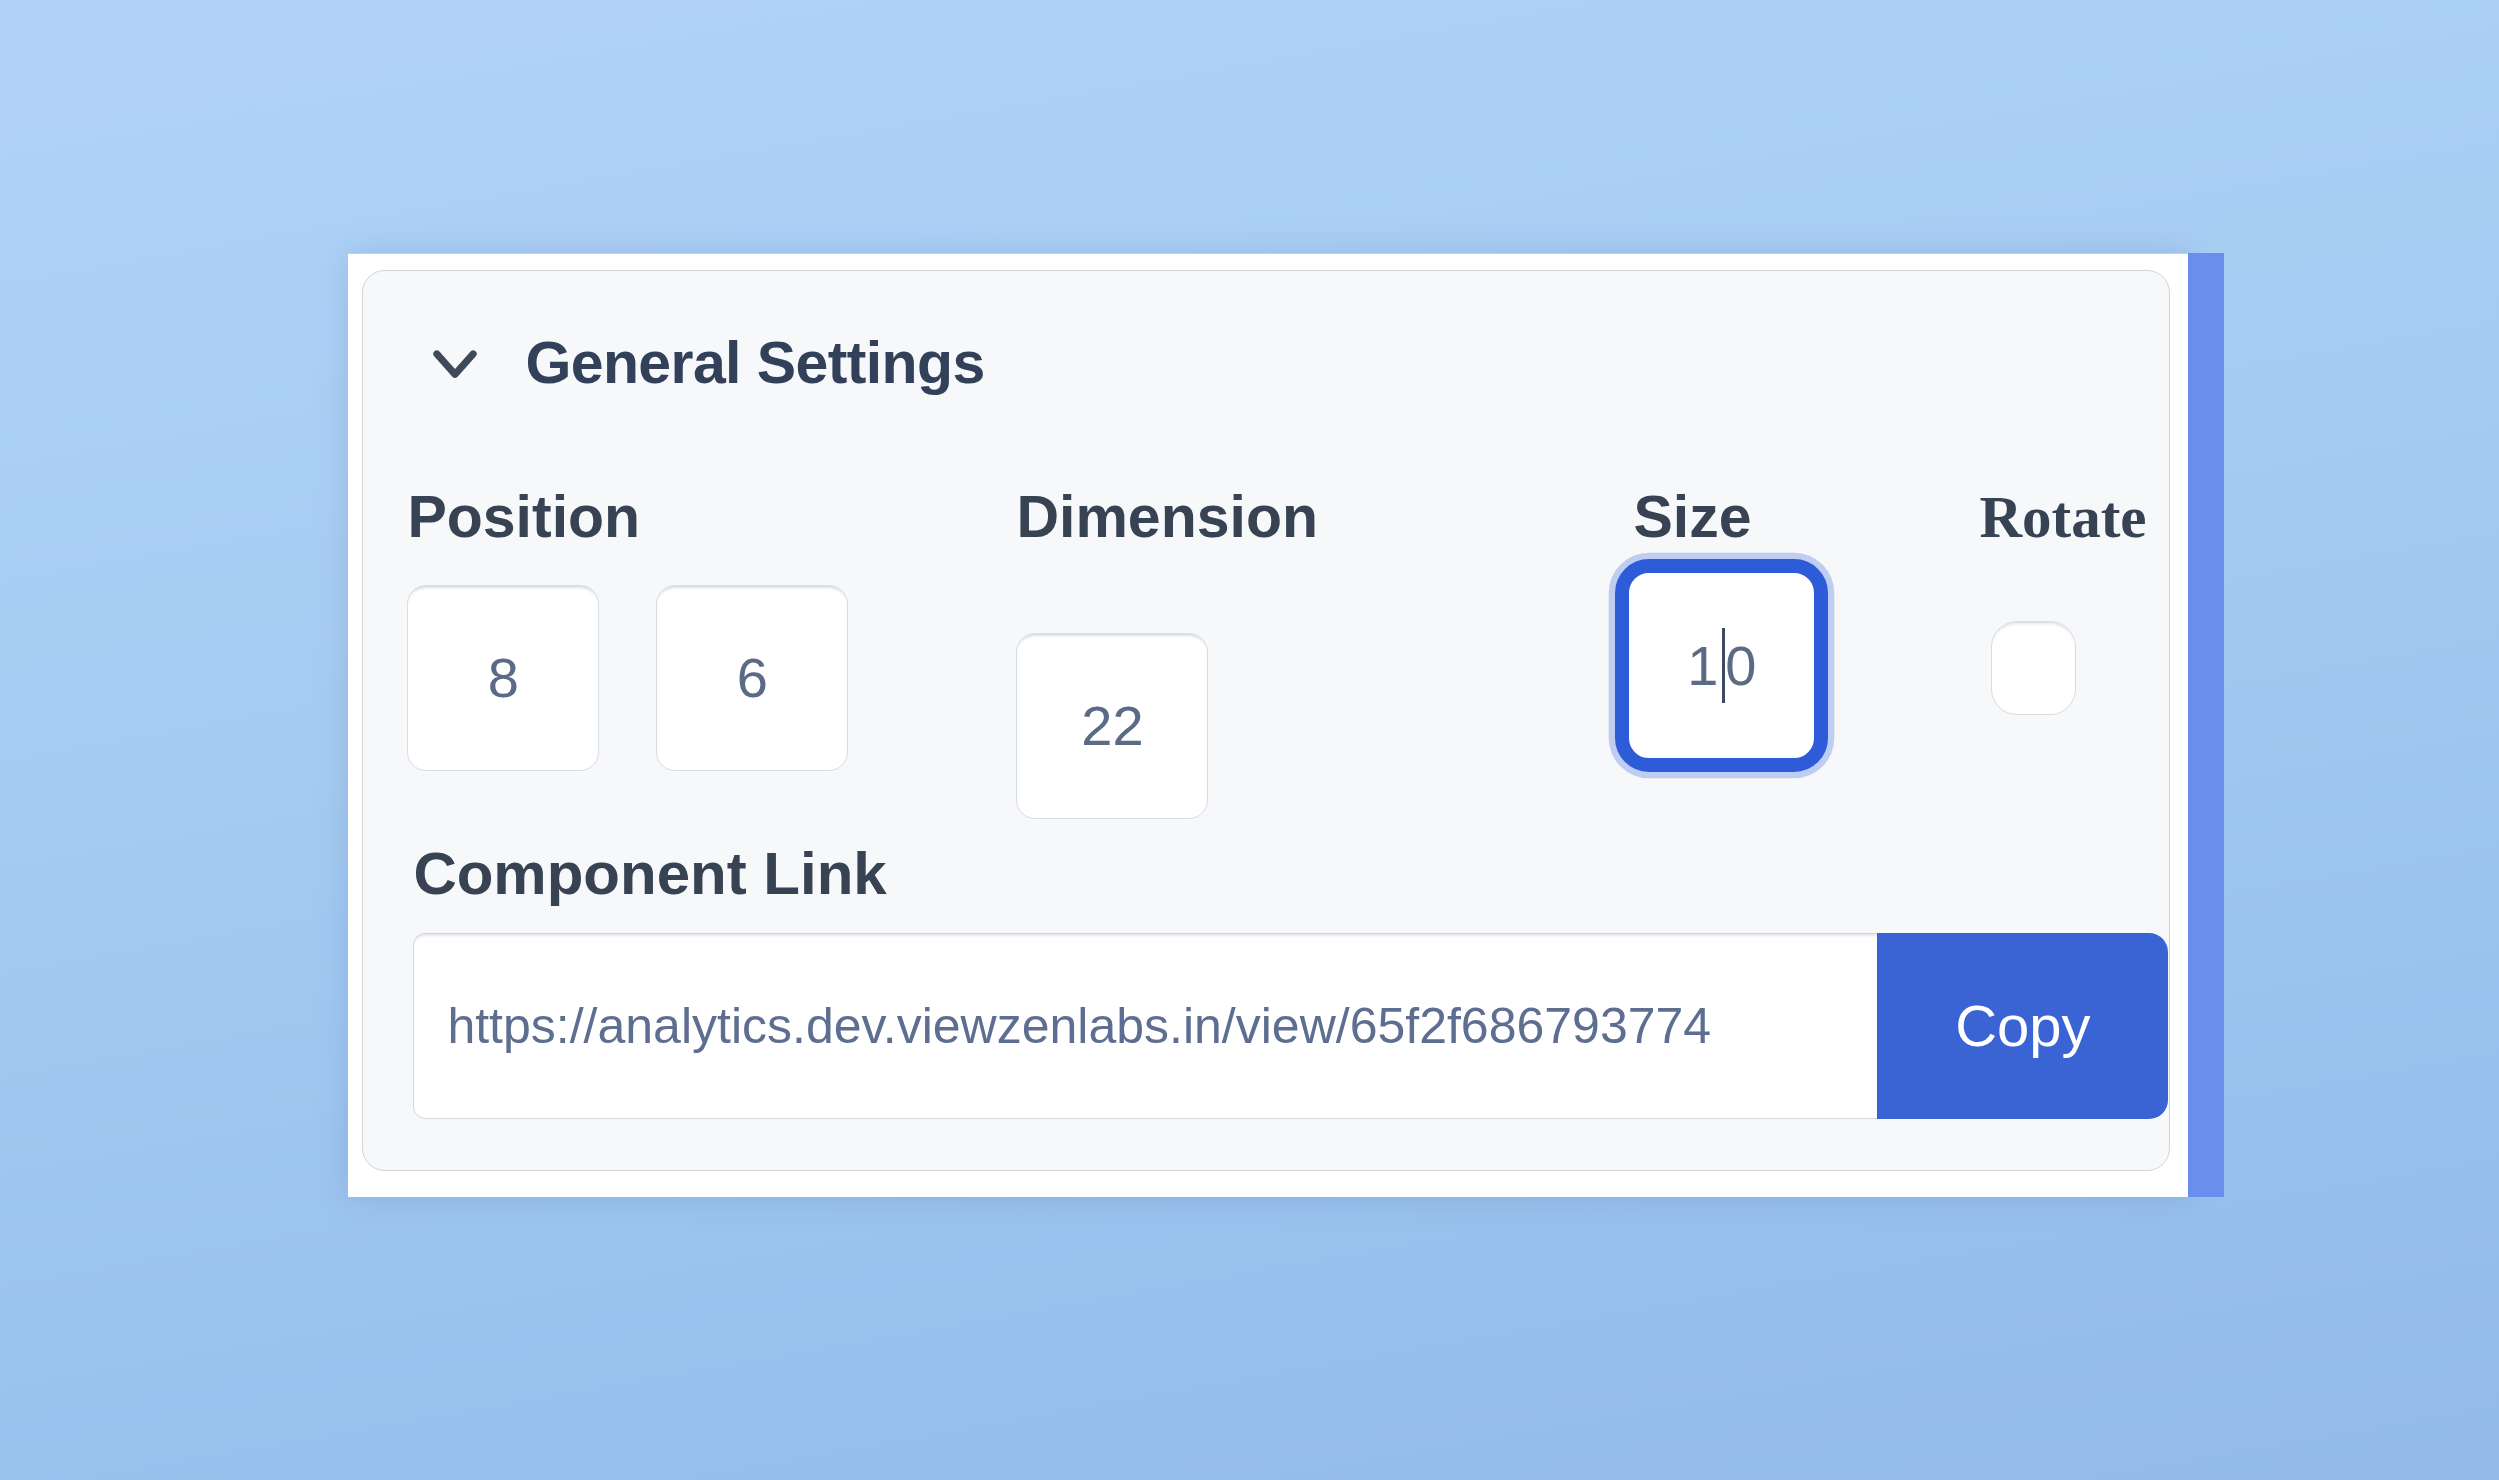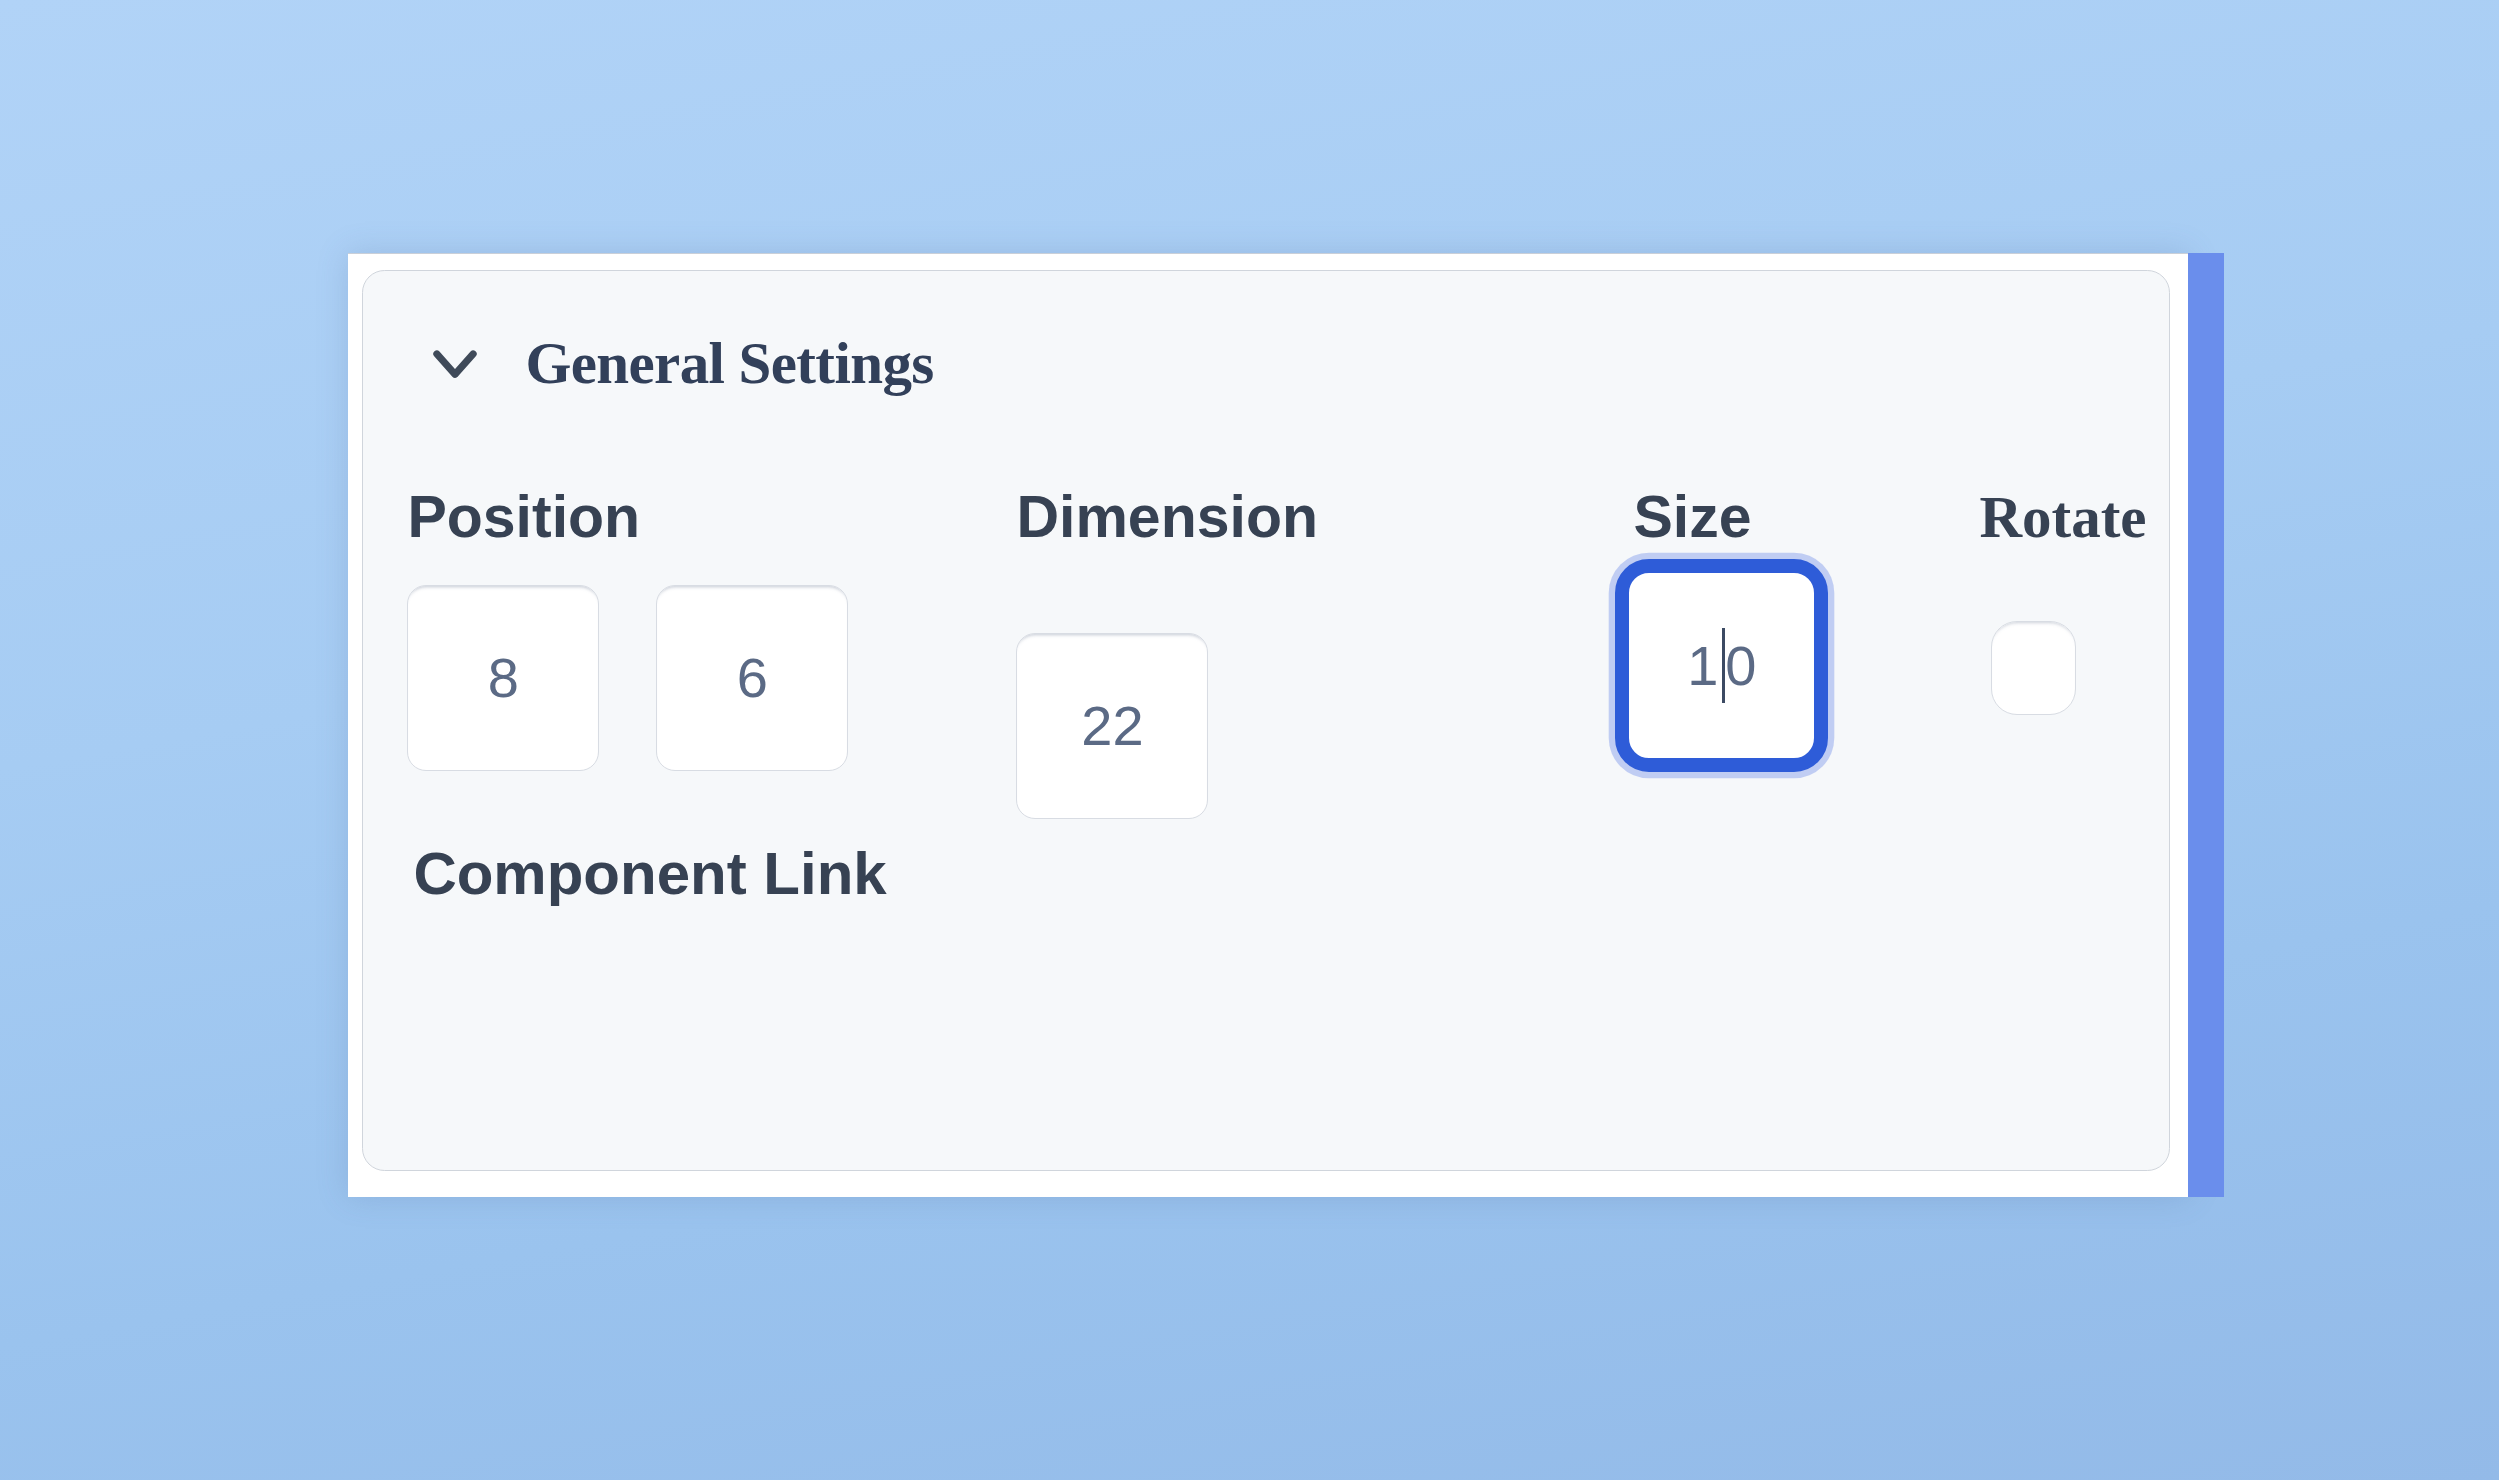--- a/index.html
+++ b/index.html
@@ -21,21 +21,21 @@
   }
   .card {
     position:absolute; left:14.4px; top:15.7px; width:1808px; height:901px;
     background:#f6f8fa;
     border:1.9px solid #d0d5dc;
     border-radius:22.6px;
   }
   
   .header-row {
     position:absolute; left:63px; top:60px; height:65px;
-    display:flex; align-items:center; gap:41px; cursor:pointer;font-family:Liberation Serif, serif;
+    display:flex; align-items:center; gap:41px; cursor:pointer;
   }
   .chevron { width:58px; height:50px; display:block; }
   .title {
     font-size:59px; font-weight:600; color:#32405a; letter-spacing:-0.6px;
     white-space:nowrap;
   }
   
   .field-label {
     position:absolute; top:212px; font-size:59px; font-weight:600;
     color:#374253; white-space:nowrap;
@@ -128,18 +128,22 @@
     <div class="size-field" role="textbox">
       <span>1</span>
       <span class="caret"></span>
       <span>0</span>
     </div>
 
     <div class="rotate-checkbox" role="checkbox" aria-checked="false"></div>
 
     <div class="link-label">Component Link</div>
 
+    <div class="link-row">
+      <input class="link-input" type="text" value="https://analytics.dev.viewzenlabs.in/view/65f2f686793774" style="">
+      <button class="copy-btn">Copy</button>
+    </div>
 
   </div>
 </div>
 
 <div class="scrollbar"></div>
 
 
 </body></html>

